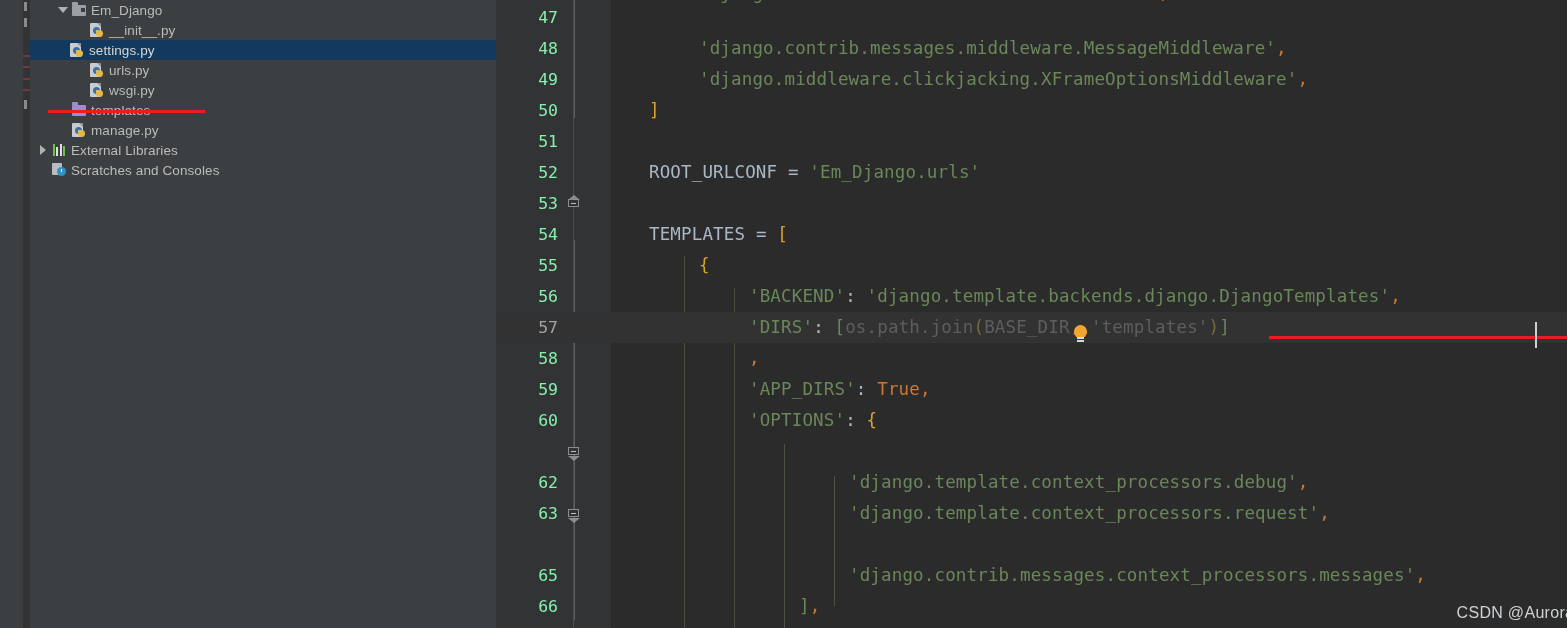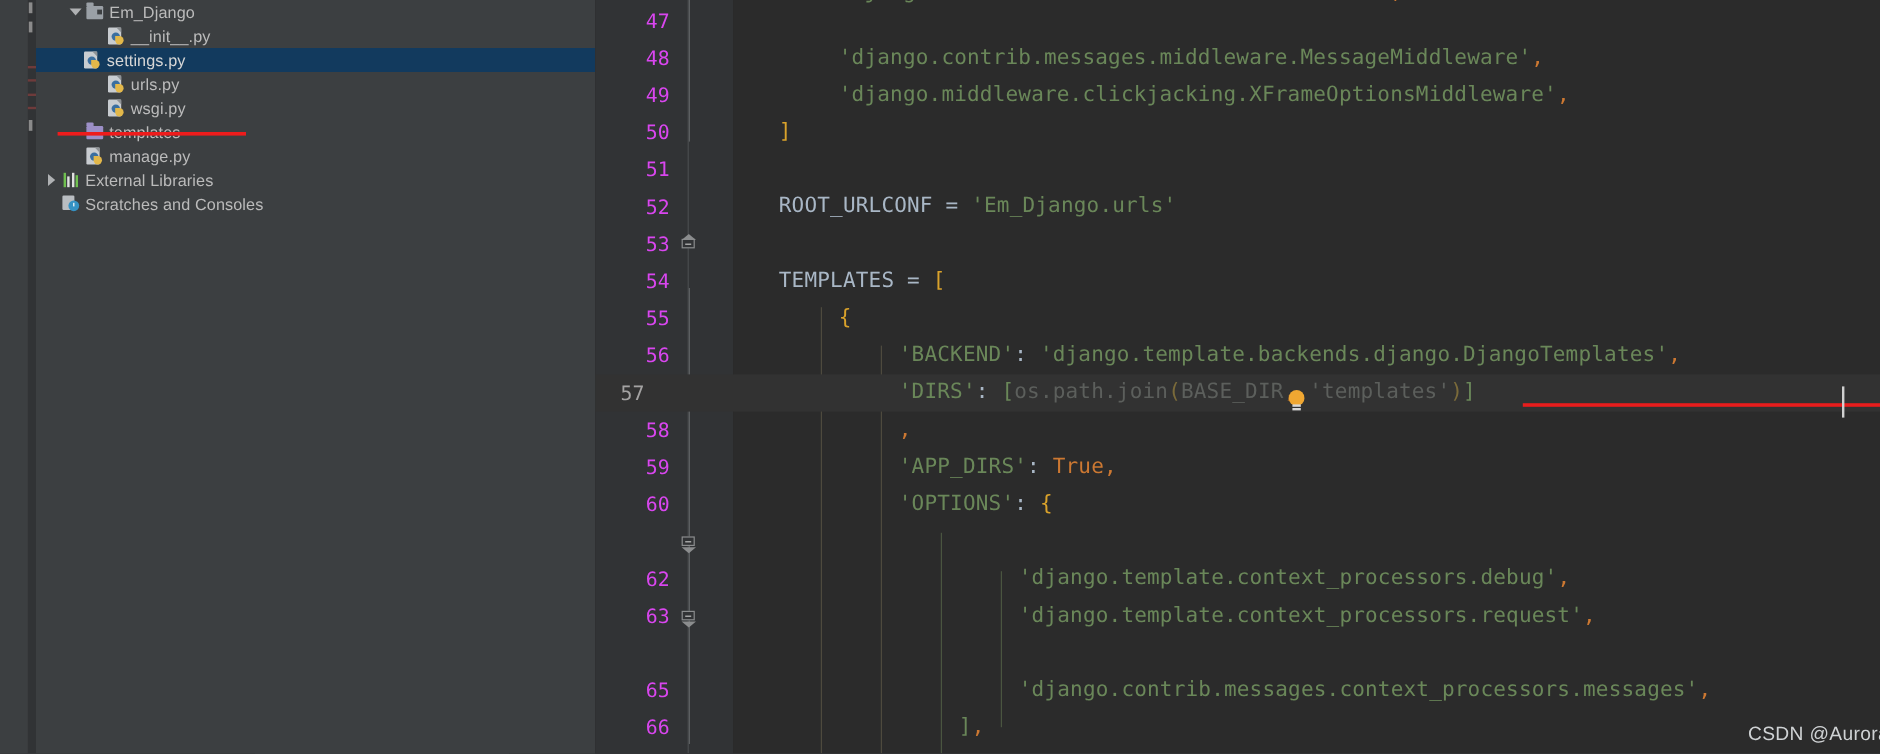--- a/index.html
+++ b/index.html
@@ -158,24 +158,24 @@
   }
 
   .cline {
     position: absolute; left: 0; width: 1094px; height: 31px;
   }
   .cline.current { background: #323232; }
   .lnum {
     position: absolute; left: 0; width: 62px;
     text-align: right;
     font-family: "DejaVu Sans Mono", monospace;
-    font-size: 16.5px; color: #d946ef;
+    font-size: 16.5px; color: #86efac;
     line-height: 31px;
   }
-  .cline.current .lnum { color: #a4a3a3; text-align: center; }
+  .cline.current .lnum { color: #a4a3a3; }
   .ctext {
     position: absolute; left: 115px;
     font-family: "DejaVu Sans Mono", monospace;
     font-size: 17.5px;
     line-height: 31px;
     white-space: pre;
     letter-spacing: 0.15px;
   }
   
   .t-str   { color: #6a8759; }

